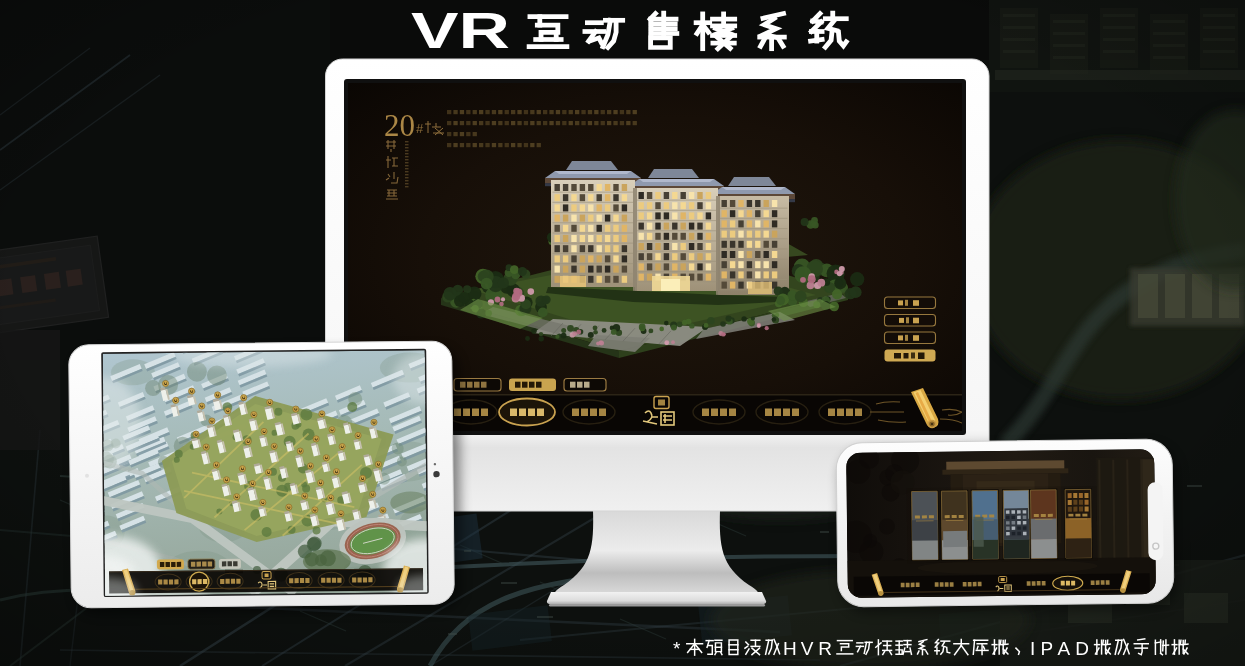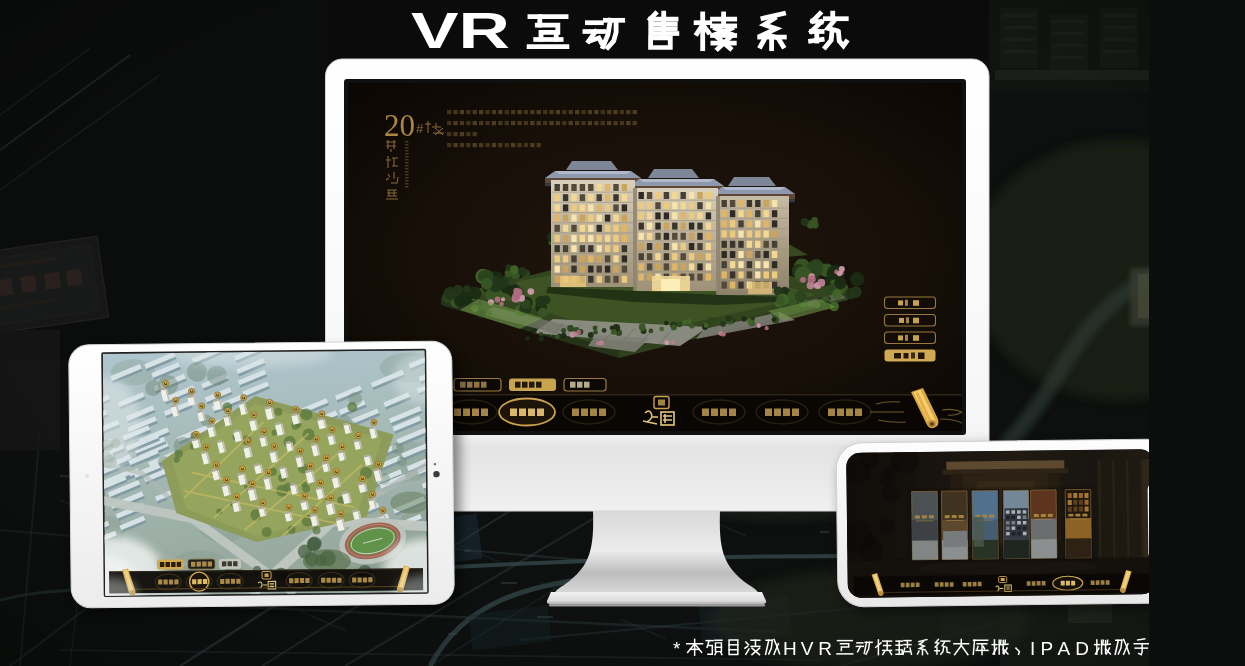--- a/index.html
+++ b/index.html
@@ -1,15 +1,15 @@
 <!DOCTYPE html>
 <html><head><meta charset="utf-8"><style>
 html,body{margin:0;padding:0;background:#0b0e0c;}
 *{box-sizing:border-box;}
-#stage{position:relative;width:1149px;height:666px;overflow:hidden;background:#1d4ed8;font-family:"Liberation Sans",sans-serif;}
+#stage{position:relative;width:1245px;height:666px;overflow:hidden;background:#1d4ed8;font-family:"Liberation Sans",sans-serif;}
 </style></head><body>
 <div id="stage">
 
 <svg width="1245" height="666" style="position:absolute;left:0;top:0">
 <defs>
 <filter id="blur6" x="-50%" y="-50%" width="200%" height="200%">
           <feGaussianBlur stdDeviation="6"></feGaussianBlur>
         </filter>
 <filter id="blur3" x="-50%" y="-50%" width="200%" height="200%">
           <feGaussianBlur stdDeviation="3"></feGaussianBlur>

